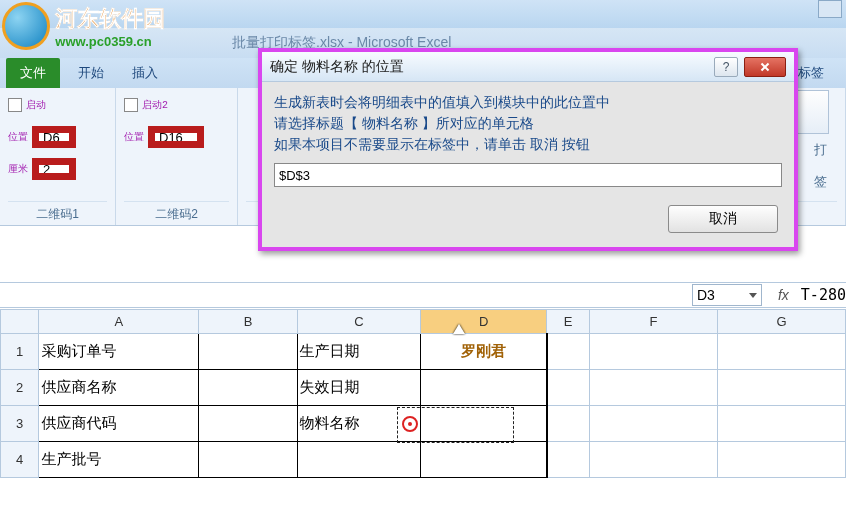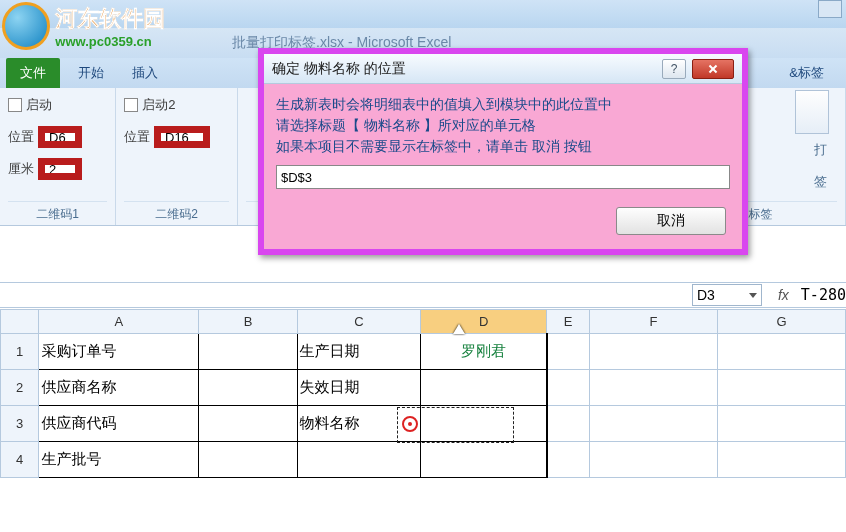--- a/index.html
+++ b/index.html
@@ -19,21 +19,21 @@
 .tabs { position: absolute; top: 58px; left: 0; right: 0; height: 30px; background: linear-gradient(#cfe3f6, #c2d9f0); display: flex; align-items: flex-end; padding-left: 6px; }
 .tab { padding: 6px 14px; color: #1f497d; font-size: 13px; }
 .tab.file { background: #2a8c2a; color: #fff; border-radius: 2px 2px 0 0; margin-right: 4px; }
 .tab.more { position: absolute; right: 8px; }
 
 
 .ribbon { position: absolute; top: 88px; left: 0; right: 0; height: 138px; background: #eef4fb; border-bottom: 1px solid #b5c9de; display: flex; }
 .ribgroup { border-right: 1px solid #c9d9ea; padding: 4px 8px 2px; display: flex; flex-direction: column; position: relative; }
 .grp-label { text-align: center; color: #4a6d8f; font-size: 12px; padding-top: 4px; border-top: 1px solid #d4e2f0; margin-top: auto; }
 .rrow { display: flex; align-items: center; margin-bottom: 6px; min-height: 26px; }
-.rrow label { margin-right: 4px; color: #404040; font-size: 13px; font-family: Liberation Mono, monospace; }
+.rrow label { margin-right: 4px; color: #a21caf; font-size: 10px; font-family: Liberation Mono, monospace; }
 .chk { width: 14px; height: 14px; border: 1px solid #888; background: #fff; margin-right: 4px; }
 .tbox { height: 22px; border: 7px solid #b91c1c; background: #fff; padding: 0 4px; font-size: 13px; }
 .w50{width:44px}.w56{width:56px}
 .bigbtn { width: 34px; height: 44px; border: 1px solid #b0c3d8; background: linear-gradient(#fefefe,#e6eef7); margin: 0 2px; }
 
 
 .logo { position: absolute; top: 2px; left: 2px; z-index: 50; }
 .logo-badge { width: 48px; height: 48px; border-radius: 50%; background: radial-gradient(circle at 30% 30%, #8dd4f2, #1182c1); border: 3px solid #f0a020; display: inline-block; vertical-align: middle; }
 .logo-text { display: inline-block; vertical-align: middle; margin-left: 2px; }
 .logo-cn { color: #d97000; font-size: 22px; font-weight: bold; -webkit-text-stroke: .5px #fff; }
@@ -50,25 +50,25 @@
 .grid { position: absolute; top: 309px; left: 0; right: 0; bottom: 0; background: #fff; }
 table { border-collapse: collapse; width: 100%; table-layout: fixed; }
 th, td { border: 1px solid #b5c9de; height: 36px; font-size: 15px; text-align: center; background: #fff; }
 th { background: #eef4fb; color: #333; font-weight: normal; height: 24px; font-size: 13px; }
 .rowhdr { background: #eef4fb; width: 36px; }
 .colA{width:150px}.colB{width:92px}.colC{width:116px}.colD{width:118px}.colE{width:40px}.colF{width:120px}.colG{width:120px}
 th.selcol { background: #f8cf80; }
 td.tl { text-align: left; padding-left: 2px; }
 .cellbox { border: 1.5px solid #000 !important; }
 .cellbox-end { border-right: 2px solid #000 !important; }
-.redname { color: #15803d; font-weight: normal; }
+.redname { color: #a16207; font-weight: bold; }
 .marquee { position: absolute; border: 1.5px dashed #222; pointer-events: none; }
 
 
-.dialog { position: absolute; top: 48px; left: 258px; width: 490px; background: #f9a8d4; border: 6px solid #d946ef; box-shadow: 2px 3px 6px rgba(0,0,0,.4); z-index: 40; }
+.dialog { position: absolute; top: 48px; left: 258px; width: 540px; background: #e5e5e5; border: 4px solid #d946ef; box-shadow: 2px 3px 6px rgba(0,0,0,.4); z-index: 40; }
 .dlg-title { height: 30px; background: linear-gradient(#f7fbff,#d6e6f5); border-bottom: 1px solid #b5c9de; display: flex; align-items: center; padding: 0 8px; font-size: 14px; color: #222; }
 .dlg-ctrl { margin-left: auto; display: flex; }
 .dlg-help { width: 24px; height: 20px; background: linear-gradient(#fff,#dde6ef); border: 1px solid #9ab; text-align: center; font-size: 12px; line-height: 18px; color: #456; border-radius: 2px; }
 .dlg-close { width: 42px; height: 20px; background: linear-gradient(#e57363,#c13828); border: 1px solid #8a1f12; border-radius: 2px; margin-left: 6px; position: relative; }
 .dlg-close:before, .dlg-close:after { content: ""; position: absolute; left: 50%; top: 50%; width: 10px; height: 2px; background: #fff; transform-origin: center; }
 .dlg-close:before { transform: translate(-50%,-50%) rotate(45deg); }
 .dlg-close:after { transform: translate(-50%,-50%) rotate(-45deg); }
 .dlg-body { padding: 10px 12px; font-size: 14px; color: #1a4a8a; line-height: 1.5; }
 .dlg-input { display: block; width: 100%; height: 24px; border: 1px solid #888; margin-top: 8px; padding: 0 4px; font-size: 13px; }
 .dlg-btns { display: flex; justify-content: flex-end; padding: 8px 16px 14px; gap: 18px; }

